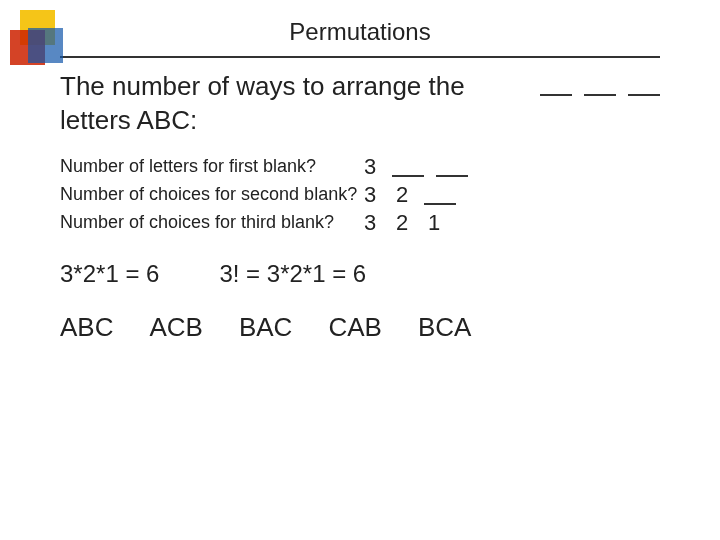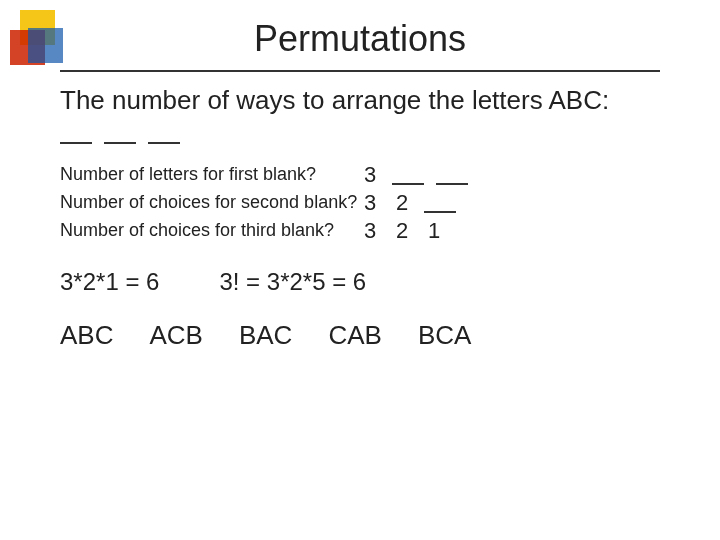--- a/index.html
+++ b/index.html
@@ -16,37 +16,36 @@
     .decoration {
       position: absolute;
       top: 0;
       left: 0;
       width: 80px;
       height: 100px;
     }
 
     .title {
       text-align: center;
-      font-size: 36px;
+      font-size: 24px;
       font-weight: normal;
       padding: 18px 0 10px 0;
       color: #222;
     }
 
     .divider {
       border: none;
       border-top: 2px solid #333;
       margin: 0 60px 0 60px;
     }
 
     .subtitle-block {
       display: flex;
       align-items: flex-start;
       margin: 12px 60px 0 60px;
-      flex-direction: column;
     }
 
     .subtitle-text {
       font-size: 26px;
       color: #222;
       line-height: 1.3;
       flex: 1;
     }
 
     .blanks-right {
@@ -170,21 +169,21 @@
       <span class="num">3</span>
       <span class="num">2</span>
       <span class="num">1</span>
     </div>
   </div>
 
 </div>
 
 <div class="formula-section">
   <span>3*2*1 = 6</span>
-  <span>3! = 3*2*5 = 6</span>
+  <span>3! = 3*2*1 = 6</span>
 </div>
 
 <div class="permutations-list">
   <span>ABC</span>
   <span>ACB</span>
   <span>BAC</span>
   <span>CAB</span>
   <span>BCA</span>
 </div>
 

